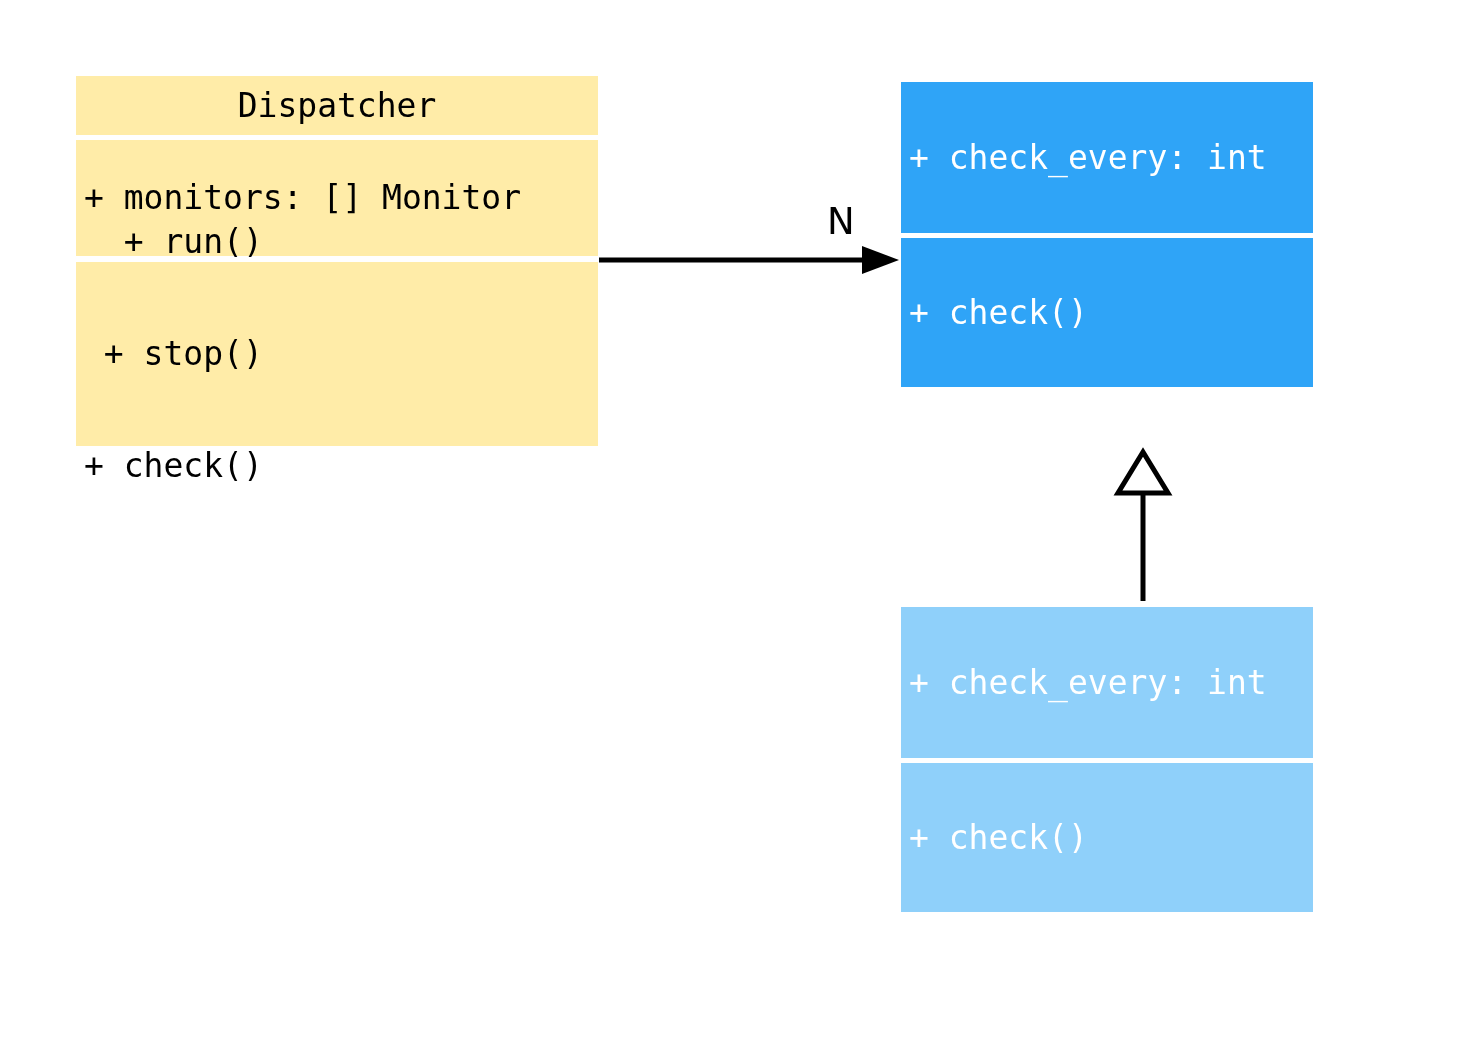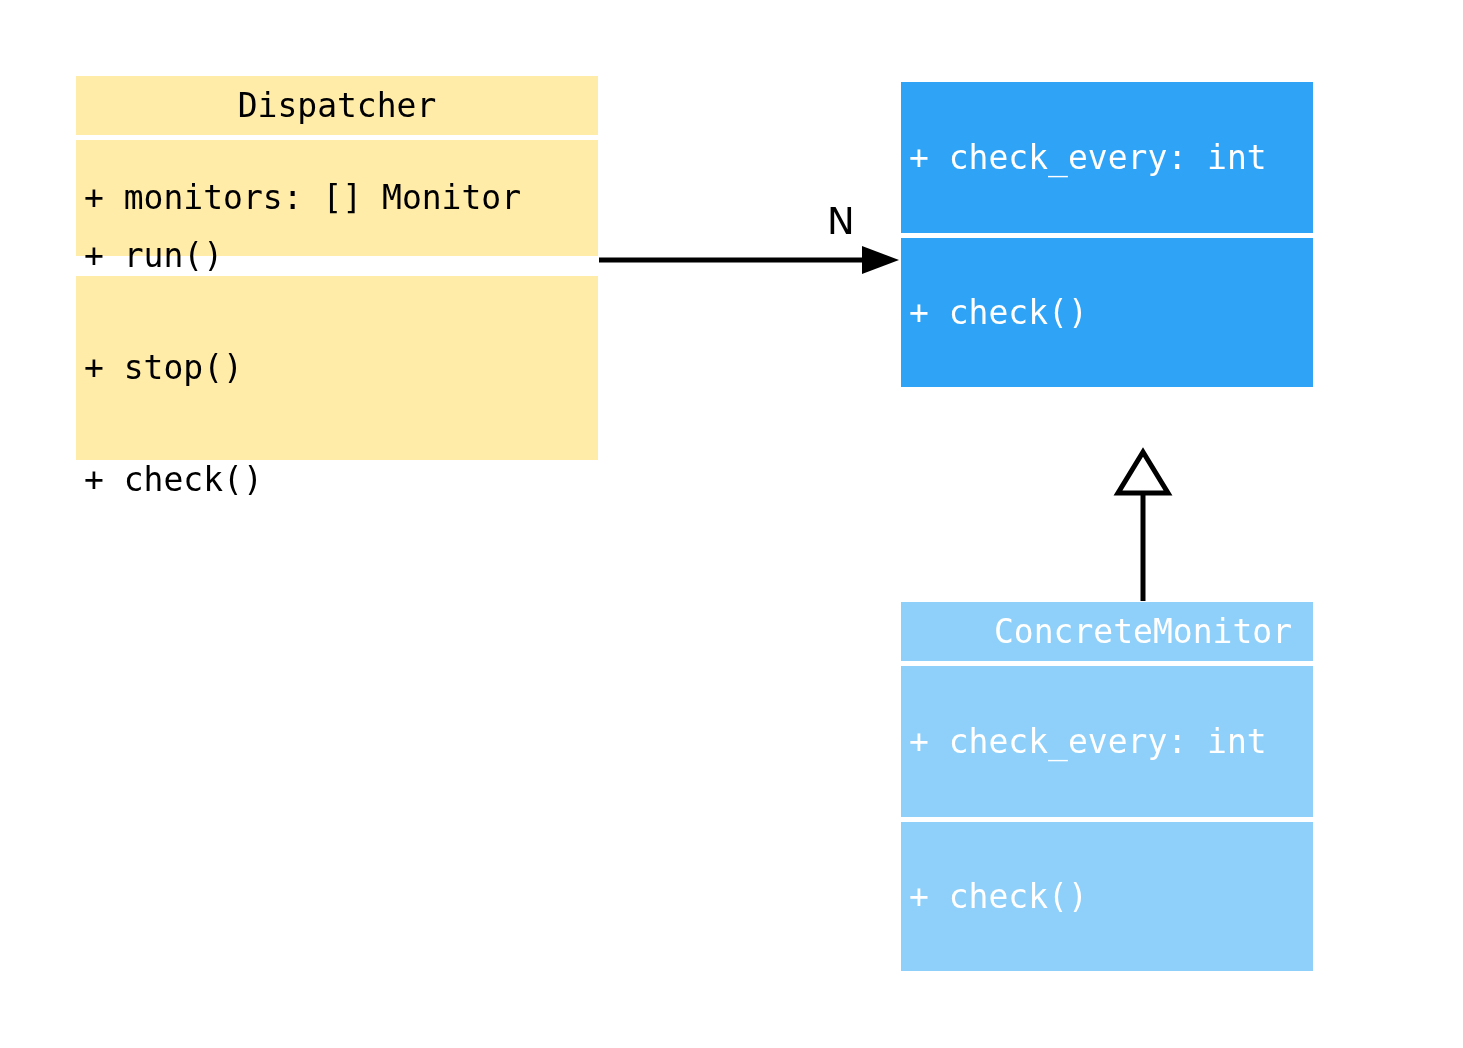--- a/index.html
+++ b/index.html
@@ -37,21 +37,21 @@
     padding-left: 8px;
     justify-content: flex-start;
   }
   .lines .line { line-height: 34px; }
 
   
   #class-dispatcher { left: 76px; top: 76px; width: 522px; }
   #class-dispatcher .sec { background: #FFECA8; color: #000000; }
   #class-dispatcher .title   { height: 59px; }
   #class-dispatcher .attrs   { height: 116px; margin-top: 5px; }
-  #class-dispatcher .methods { height: 184px; margin-top: 20px; }
+  #class-dispatcher .methods { height: 184px; margin-top: 6px; text-align: right; }
 
   
   #class-monitor { left: 901px; top: 76px; width: 484px; }
   #class-monitor .sec { background: #2FA4F7; color: #ffffff; }
   #class-monitor .title   { height: 58px; font-style: italic; }
   #class-monitor .attrs   { height: 151px; margin-top: 6px; }
   #class-monitor .methods { height: 149px; margin-top: 5px; }
 
   
   #class-concrete-monitor { left: 901px; top: 602px; width: 484px; }
@@ -106,21 +106,20 @@
       </div>
     </div>
     <div class="sec body methods">
       <div class="lines">
         <div class="line">+ check()</div>
       </div>
     </div>
   </div>
 
   <div class="uml-class" id="class-concrete-monitor">
-    <div class="sec title">ConcreteMonitor</div>
     <div class="sec body attrs">
       <div class="lines">
         <div class="line">+ check_every: int</div>
       </div>
     </div>
     <div class="sec body methods">
       <div class="lines">
         <div class="line">+ check()</div>
       </div>
     </div>

